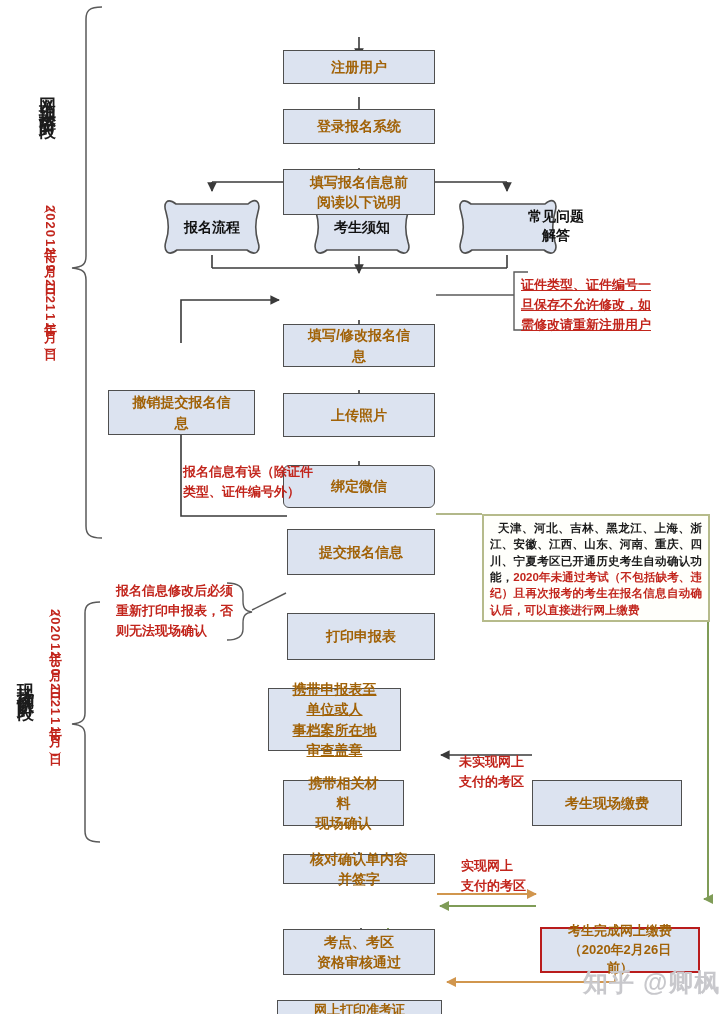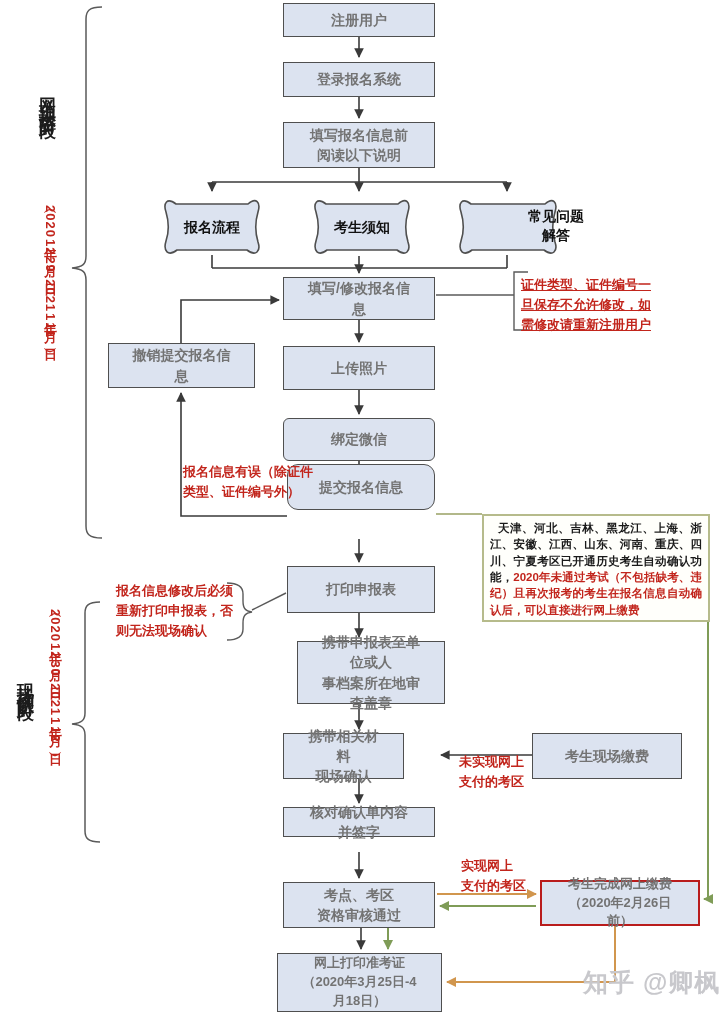--- a/index.html
+++ b/index.html
@@ -3,22 +3,22 @@
 <meta charset="utf-8">
 <style>
   html,body{margin:0;padding:0;background:#ffffff;}
   body{font-family:"Liberation Sans","DejaVu Sans",sans-serif;}
   .canvas{position:relative;width:720px;height:1014px;background:#fff;overflow:hidden;}
   .overlay{position:absolute;left:0;top:0;width:720px;height:1014px;}
   .node{
     position:absolute;box-sizing:border-box;
     background:#dce3f0;border:1.6px solid #4f4f4f;
     display:flex;align-items:center;justify-content:center;text-align:center;
-    font-weight:bold;font-size:14px;line-height:1.45;color:#737373;
-    white-space:pre-line;padding:2px 20px;
+    font-weight:bold;font-size:14px;line-height:1.45;color:#a16207;
+    white-space:pre-line;padding:2px 20px;margin-top:47px;
   }
   .node.small-font{font-size:13px;}
   .node.strong-border{border:2px solid #b91c1c;}
   .flag-label{
     position:absolute;display:flex;align-items:center;justify-content:center;
     text-align:center;font-weight:bold;font-size:14px;line-height:1.35;color:#111;
     white-space:pre-line;
   }
   .red-note{
     position:absolute;color:#c2251c;font-weight:bold;font-size:13px;
@@ -133,23 +133,23 @@
   <div class="stage-dates" style="left:46px;top:608px;">（2020年12月30日-2021年1月12日）</div>
 
   <div class="node" style="left:283px;top:3px;width:152px;height:34px;">注册用户</div>
   <div class="node" style="left:283px;top:62px;width:152px;height:35px;">登录报名系统</div>
   <div class="node" style="left:283px;top:122px;width:152px;height:46px;">填写报名信息前
 阅读以下说明</div>
   <div class="node" style="left:283px;top:277px;width:152px;height:43px;">填写/修改报名信息</div>
   <div class="node" style="left:283px;top:346px;width:152px;height:44px;">上传照片</div>
   <div class="node" style="left:283px;top:418px;width:152px;height:43px;border-radius:6px;">绑定微信</div>
   <div class="node" style="left:108px;top:343px;width:147px;height:45px;">撤销提交报名信息</div>
-  <div class="node" style="left:287px;top:464px;width:148px;height:46px;border-radius:11px;">提交报名信息</div>
+  <div class="node" style="left:287px;top:482px;width:148px;height:46px;">提交报名信息</div>
   <div class="node" style="left:287px;top:566px;width:148px;height:47px;">打印申报表</div>
-  <div class="node" style="left:297px;top:641px;width:148px;height:63px;">携带申报表至单位或人
+  <div class="node" style="left:268px;top:641px;width:133px;height:63px;text-decoration:underline;">携带申报表至单位或人
 事档案所在地审查盖章</div>
   <div class="node" style="left:283px;top:733px;width:121px;height:46px;">携带相关材料
 现场确认</div>
   <div class="node" style="left:283px;top:807px;width:152px;height:30px;">核对确认单内容
 并签字</div>
   <div class="node" style="left:283px;top:882px;width:152px;height:46px;text-align:center;">考点、考区
 资格审核通过</div>
   <div class="node" style="left:532px;top:733px;width:150px;height:46px;">考生现场缴费</div>
   <div class="node strong-border small-font" style="left:540px;top:880px;width:160px;height:46px;">考生完成网上缴费
 （2020年2月26日前）</div>

